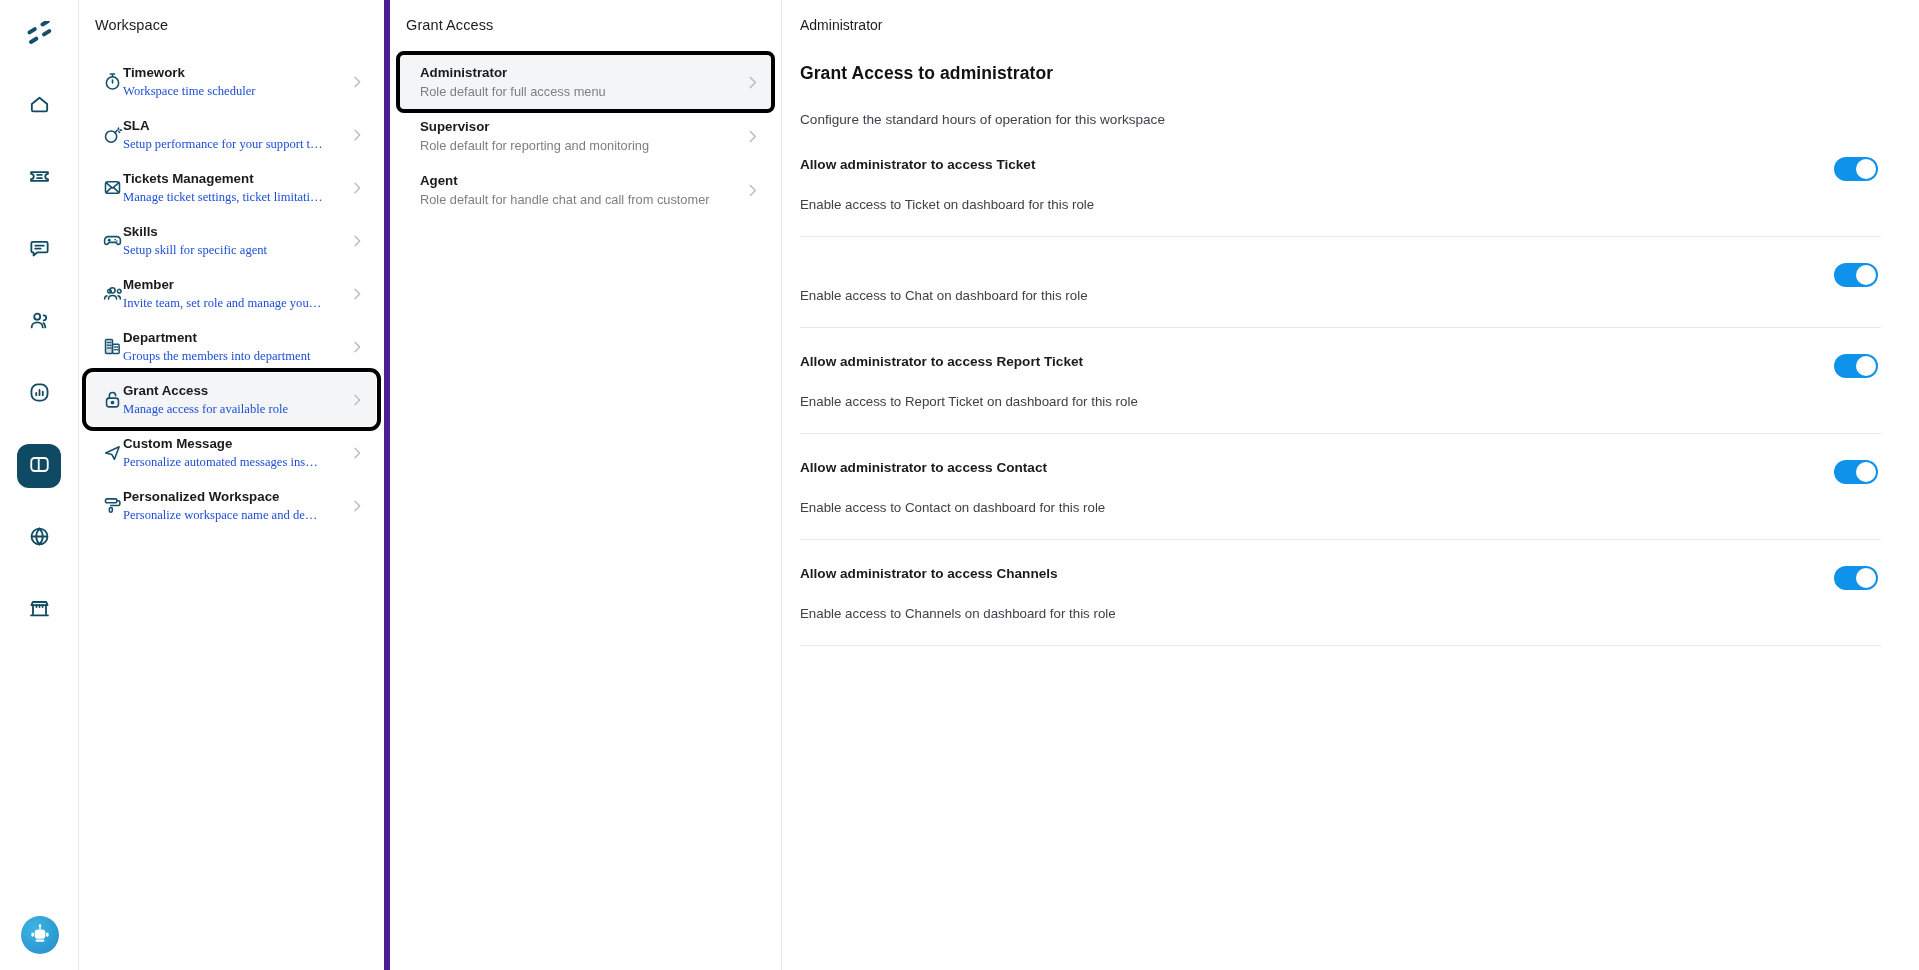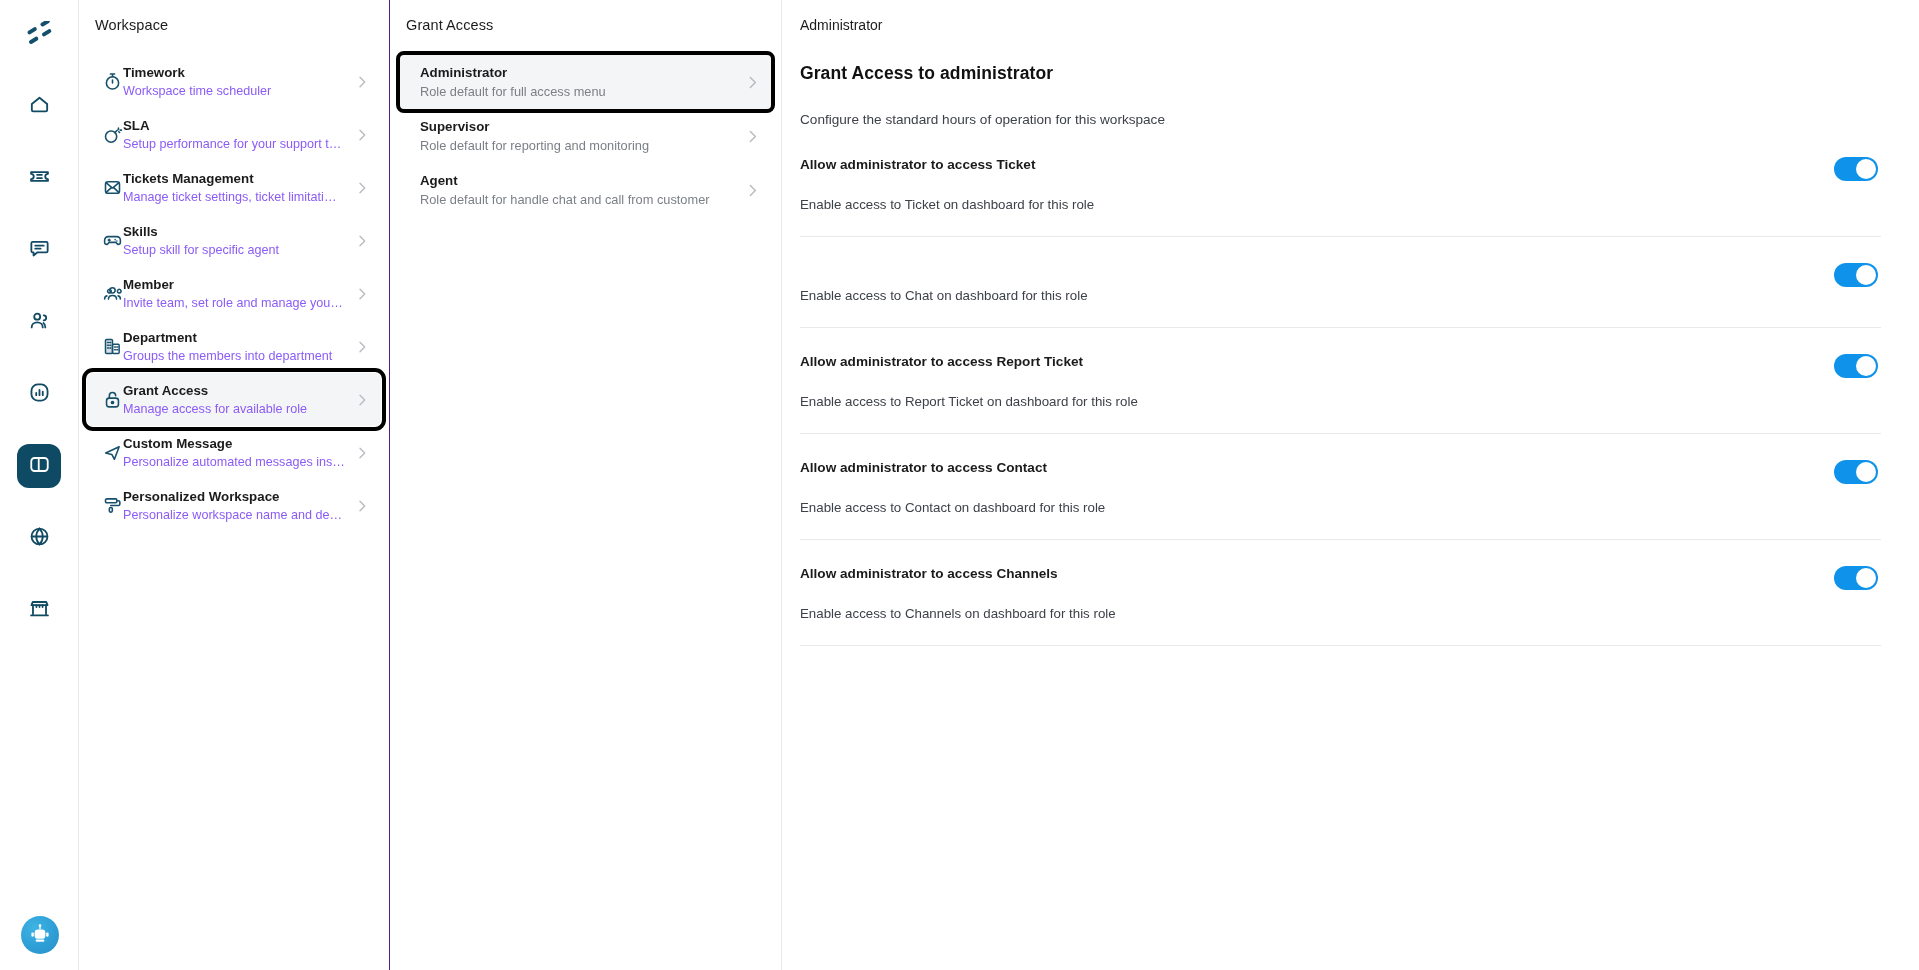--- a/index.html
+++ b/index.html
@@ -32,42 +32,42 @@
     display: flex; justify-content: center; }
   .bot-avatar {
     width: 38px; height: 38px; border-radius: 50%;
     background: radial-gradient(circle at 35% 30%, #3fb3e3 0%, #2d9fd6 55%, #2b8ec4 100%);
     display: flex; align-items: center; justify-content: center; cursor: pointer;
   }
 
   
   .col-workspace {
     width: 311px; flex: 0 0 311px; height: 970px;
-    border-right: 1px solid #4c1d95; background: #fff;
+    border-right: 6px solid #4c1d95; background: #fff;
     position: relative;
   }
   .col-title {
     font-size: 14.5px; color: #1c1c1c; font-weight: 400;
     padding: 17px 0 0 16px; letter-spacing: .1px;
   }
   .ws-list { padding: 22px 8px 0 8px; }
   .ws-item {
     display: flex; align-items: center; gap: 0;
     padding: 8px 10px 8px 14px; border-radius: 10px;
     cursor: pointer; position: relative; min-height: 44px;
   }
   .ws-item.selected { background: #f4f5f6; }
   .ws-item.highlight-box { outline: 4px solid #000; outline-offset: 1px; border-radius: 6px; }
   .ws-ico { width: 22px; height: 22px; flex: 0 0 22px; color: #17506b;
     display: flex; align-items: center; justify-content: center; }
   .ws-text { flex: 1 1 auto; min-width: 0; }
   .ws-name { font-size: 13.3px; font-weight: 700; color: #1b1b1b; line-height: 17px;
     white-space: nowrap; }
-  .ws-desc { font-size: 12.6px; color: #8b5cf6; line-height: 17px;
-    white-space: nowrap; overflow: hidden; text-overflow: ellipsis; max-width: 218px; }
+  .ws-desc { font-size: 12.6px; color: #1d4ed8; line-height: 17px;
+    white-space: nowrap; overflow: hidden; text-overflow: ellipsis; max-width: 218px; font-family: Liberation Serif, serif; }
   .chev { width: 18px; flex: 0 0 18px; color: #b9bdc2; display: flex;
     align-items: center; justify-content: center; }
 
   
   .col-roles {
     width: 392px; flex: 0 0 392px; height: 970px;
     border-right: 1px solid #e6e8ea; background: #fff;
   }
   .roles-list { padding: 22px 10px 0 10px; }
   .role-item {

